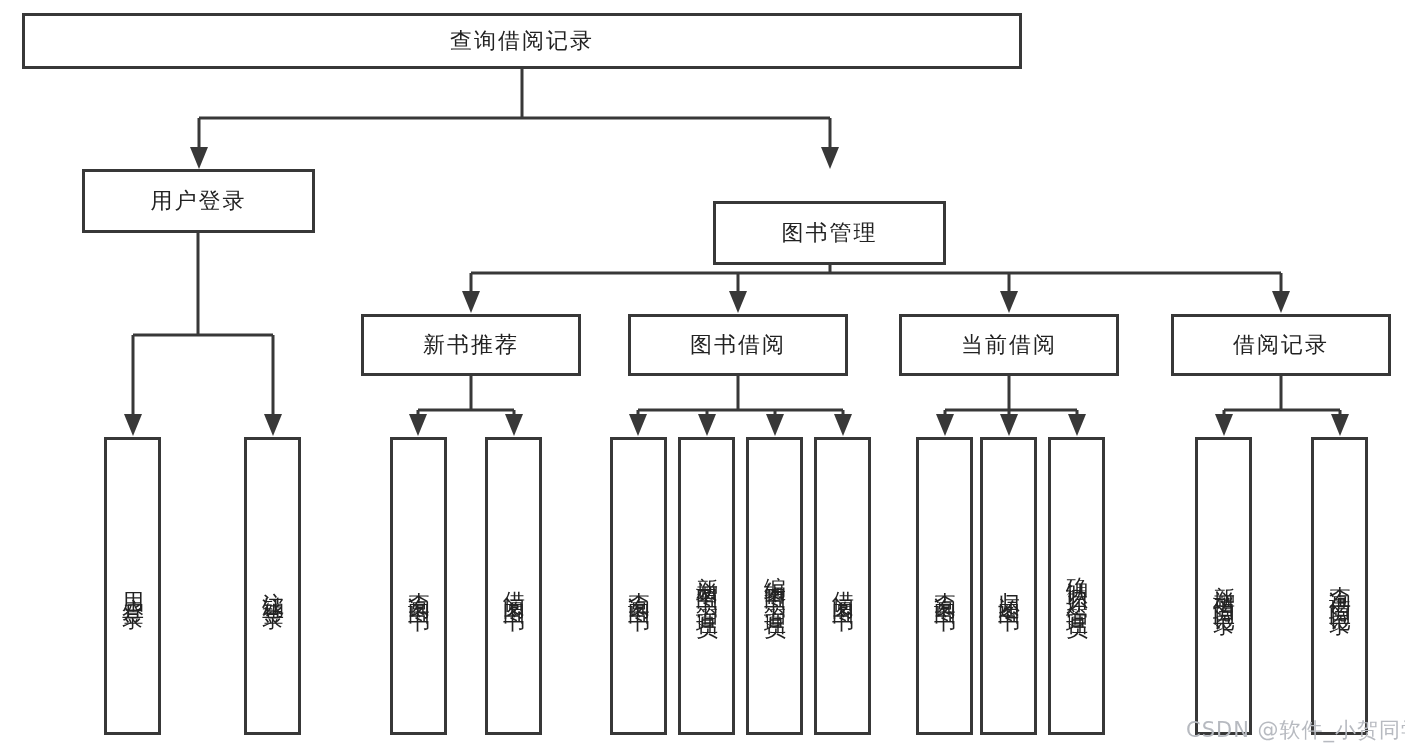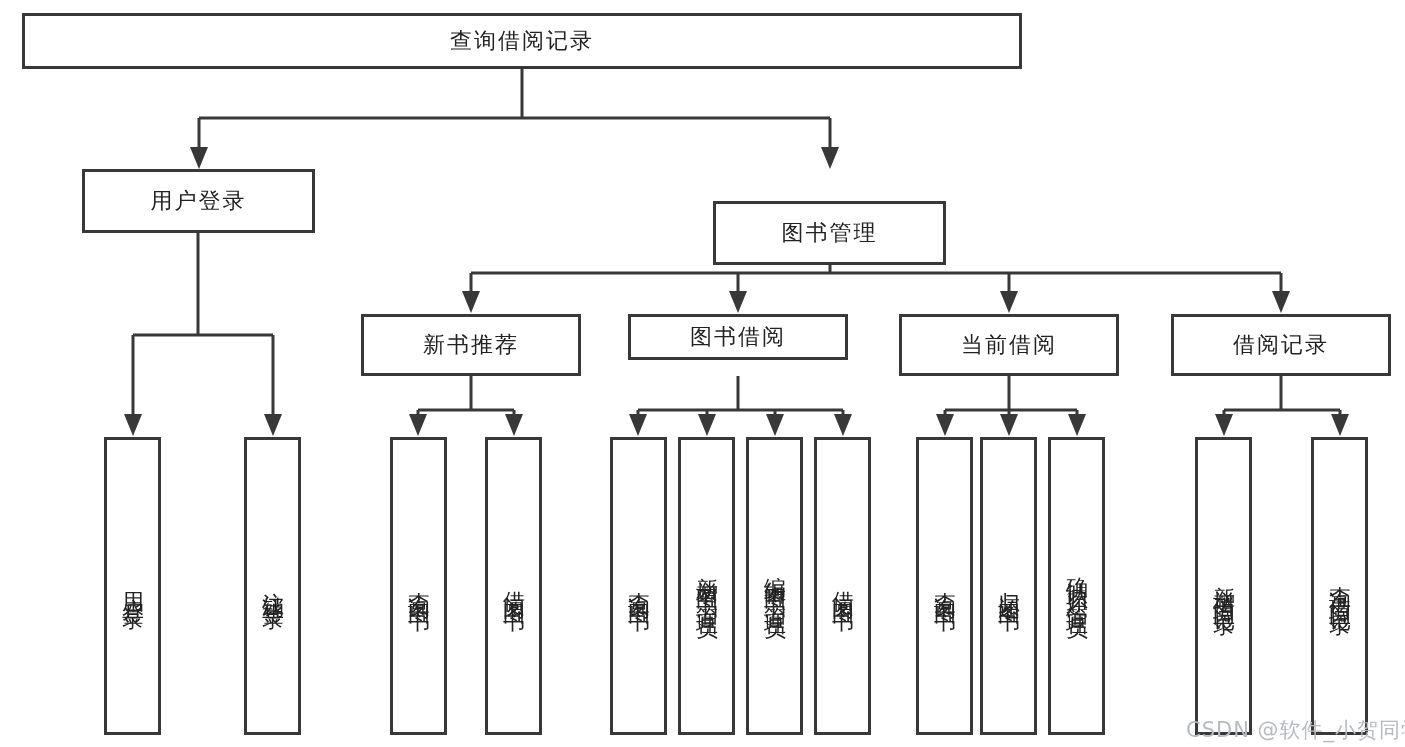--- a/index.html
+++ b/index.html
@@ -68,21 +68,21 @@
       <polygon points="1331,414 1349,414 1340,436"></polygon>
     </g>
   </svg>
 
   <div class="node" style="left:22px;top:13px;width:1000px;height:56px;">查询借阅记录</div>
 
   <div class="node" style="left:82px;top:169px;width:233px;height:64px;">用户登录</div>
   <div class="node" style="left:713px;top:169px;width:233px;height:64px;margin-top:32px;">图书管理</div>
 
   <div class="node" style="left:361px;top:314px;width:220px;height:62px;text-align:right;">新书推荐</div>
-  <div class="node" style="left:628px;top:314px;width:220px;height:46px;">图书借阅</div>
+  <div class="node" style="left:628px;top:314px;width:220px;height:62px;">图书借阅</div>
   <div class="node" style="left:1171px;top:314px;width:220px;height:62px;">借阅记录</div>
   <div class="node" style="left:899px;top:314px;width:220px;height:62px;">当前借阅</div>
 
   <div class="leaf" style="left:104px;">用户登录</div>
   <div class="leaf" style="left:244px;">注销登录</div>
 
   <div class="leaf" style="left:390px;">查询图书</div>
   <div class="leaf" style="left:485px;">借阅图书</div>
 
   <div class="leaf" style="left:610px;">查询图书</div>

